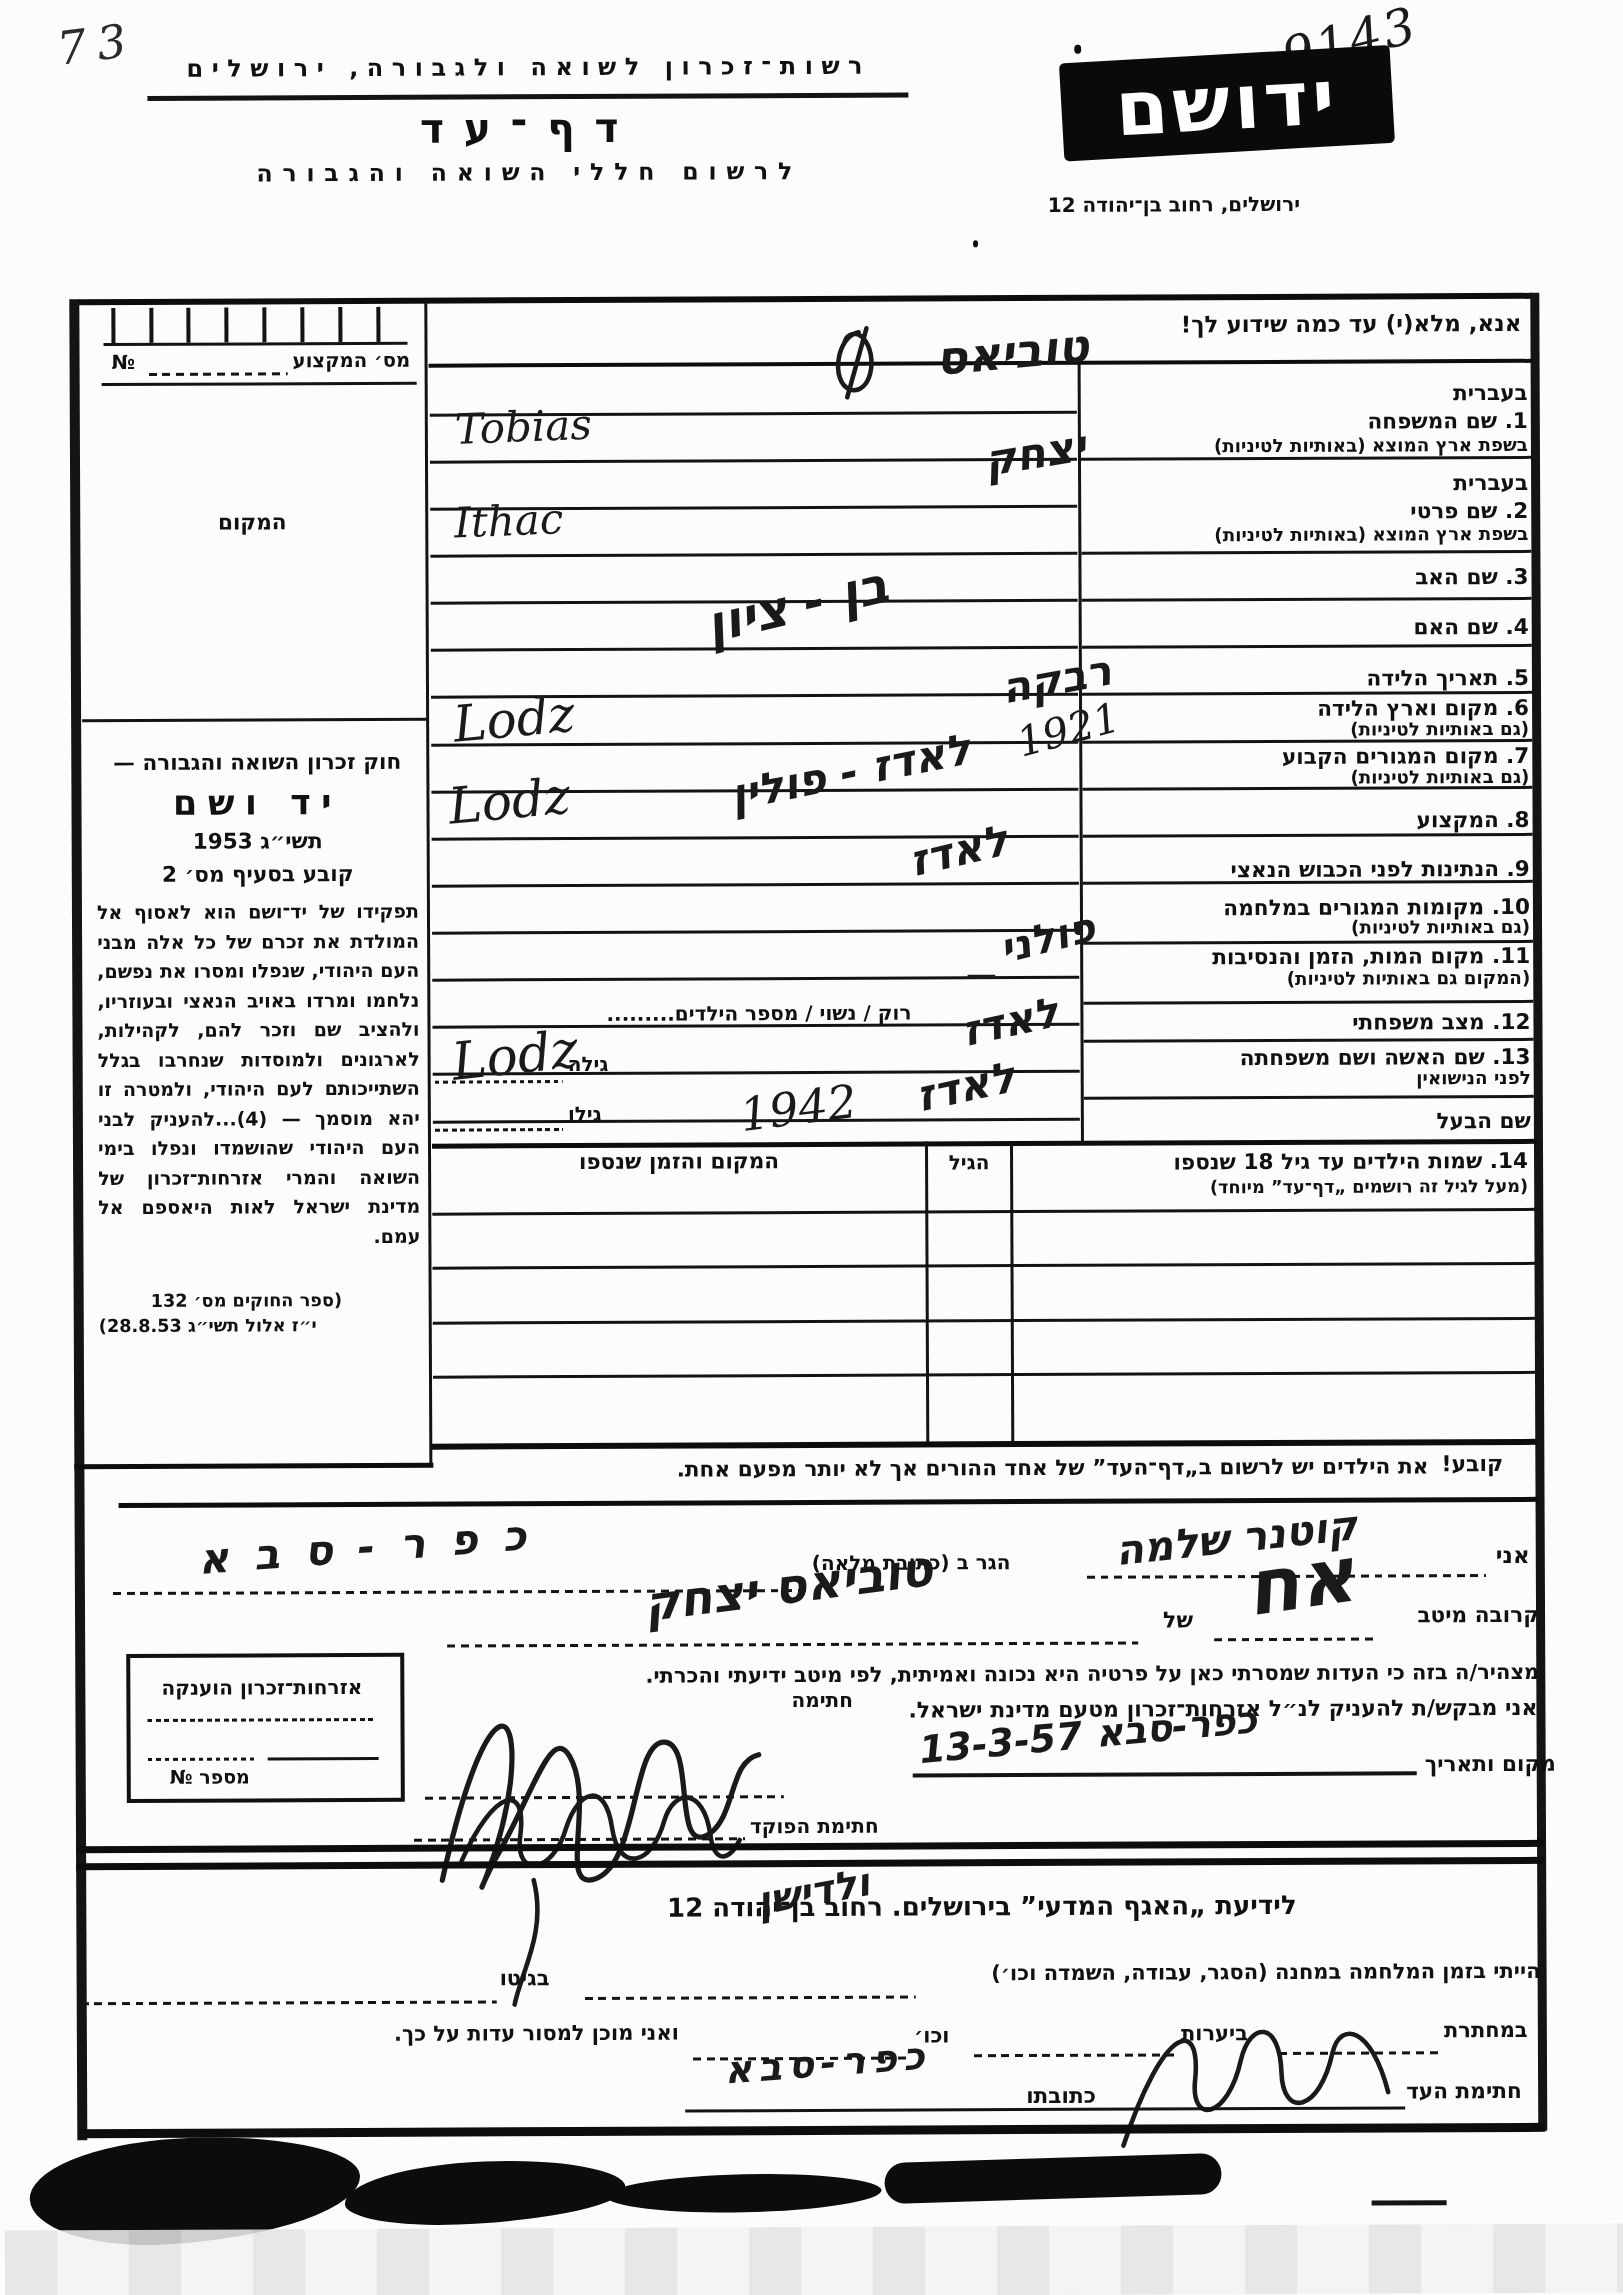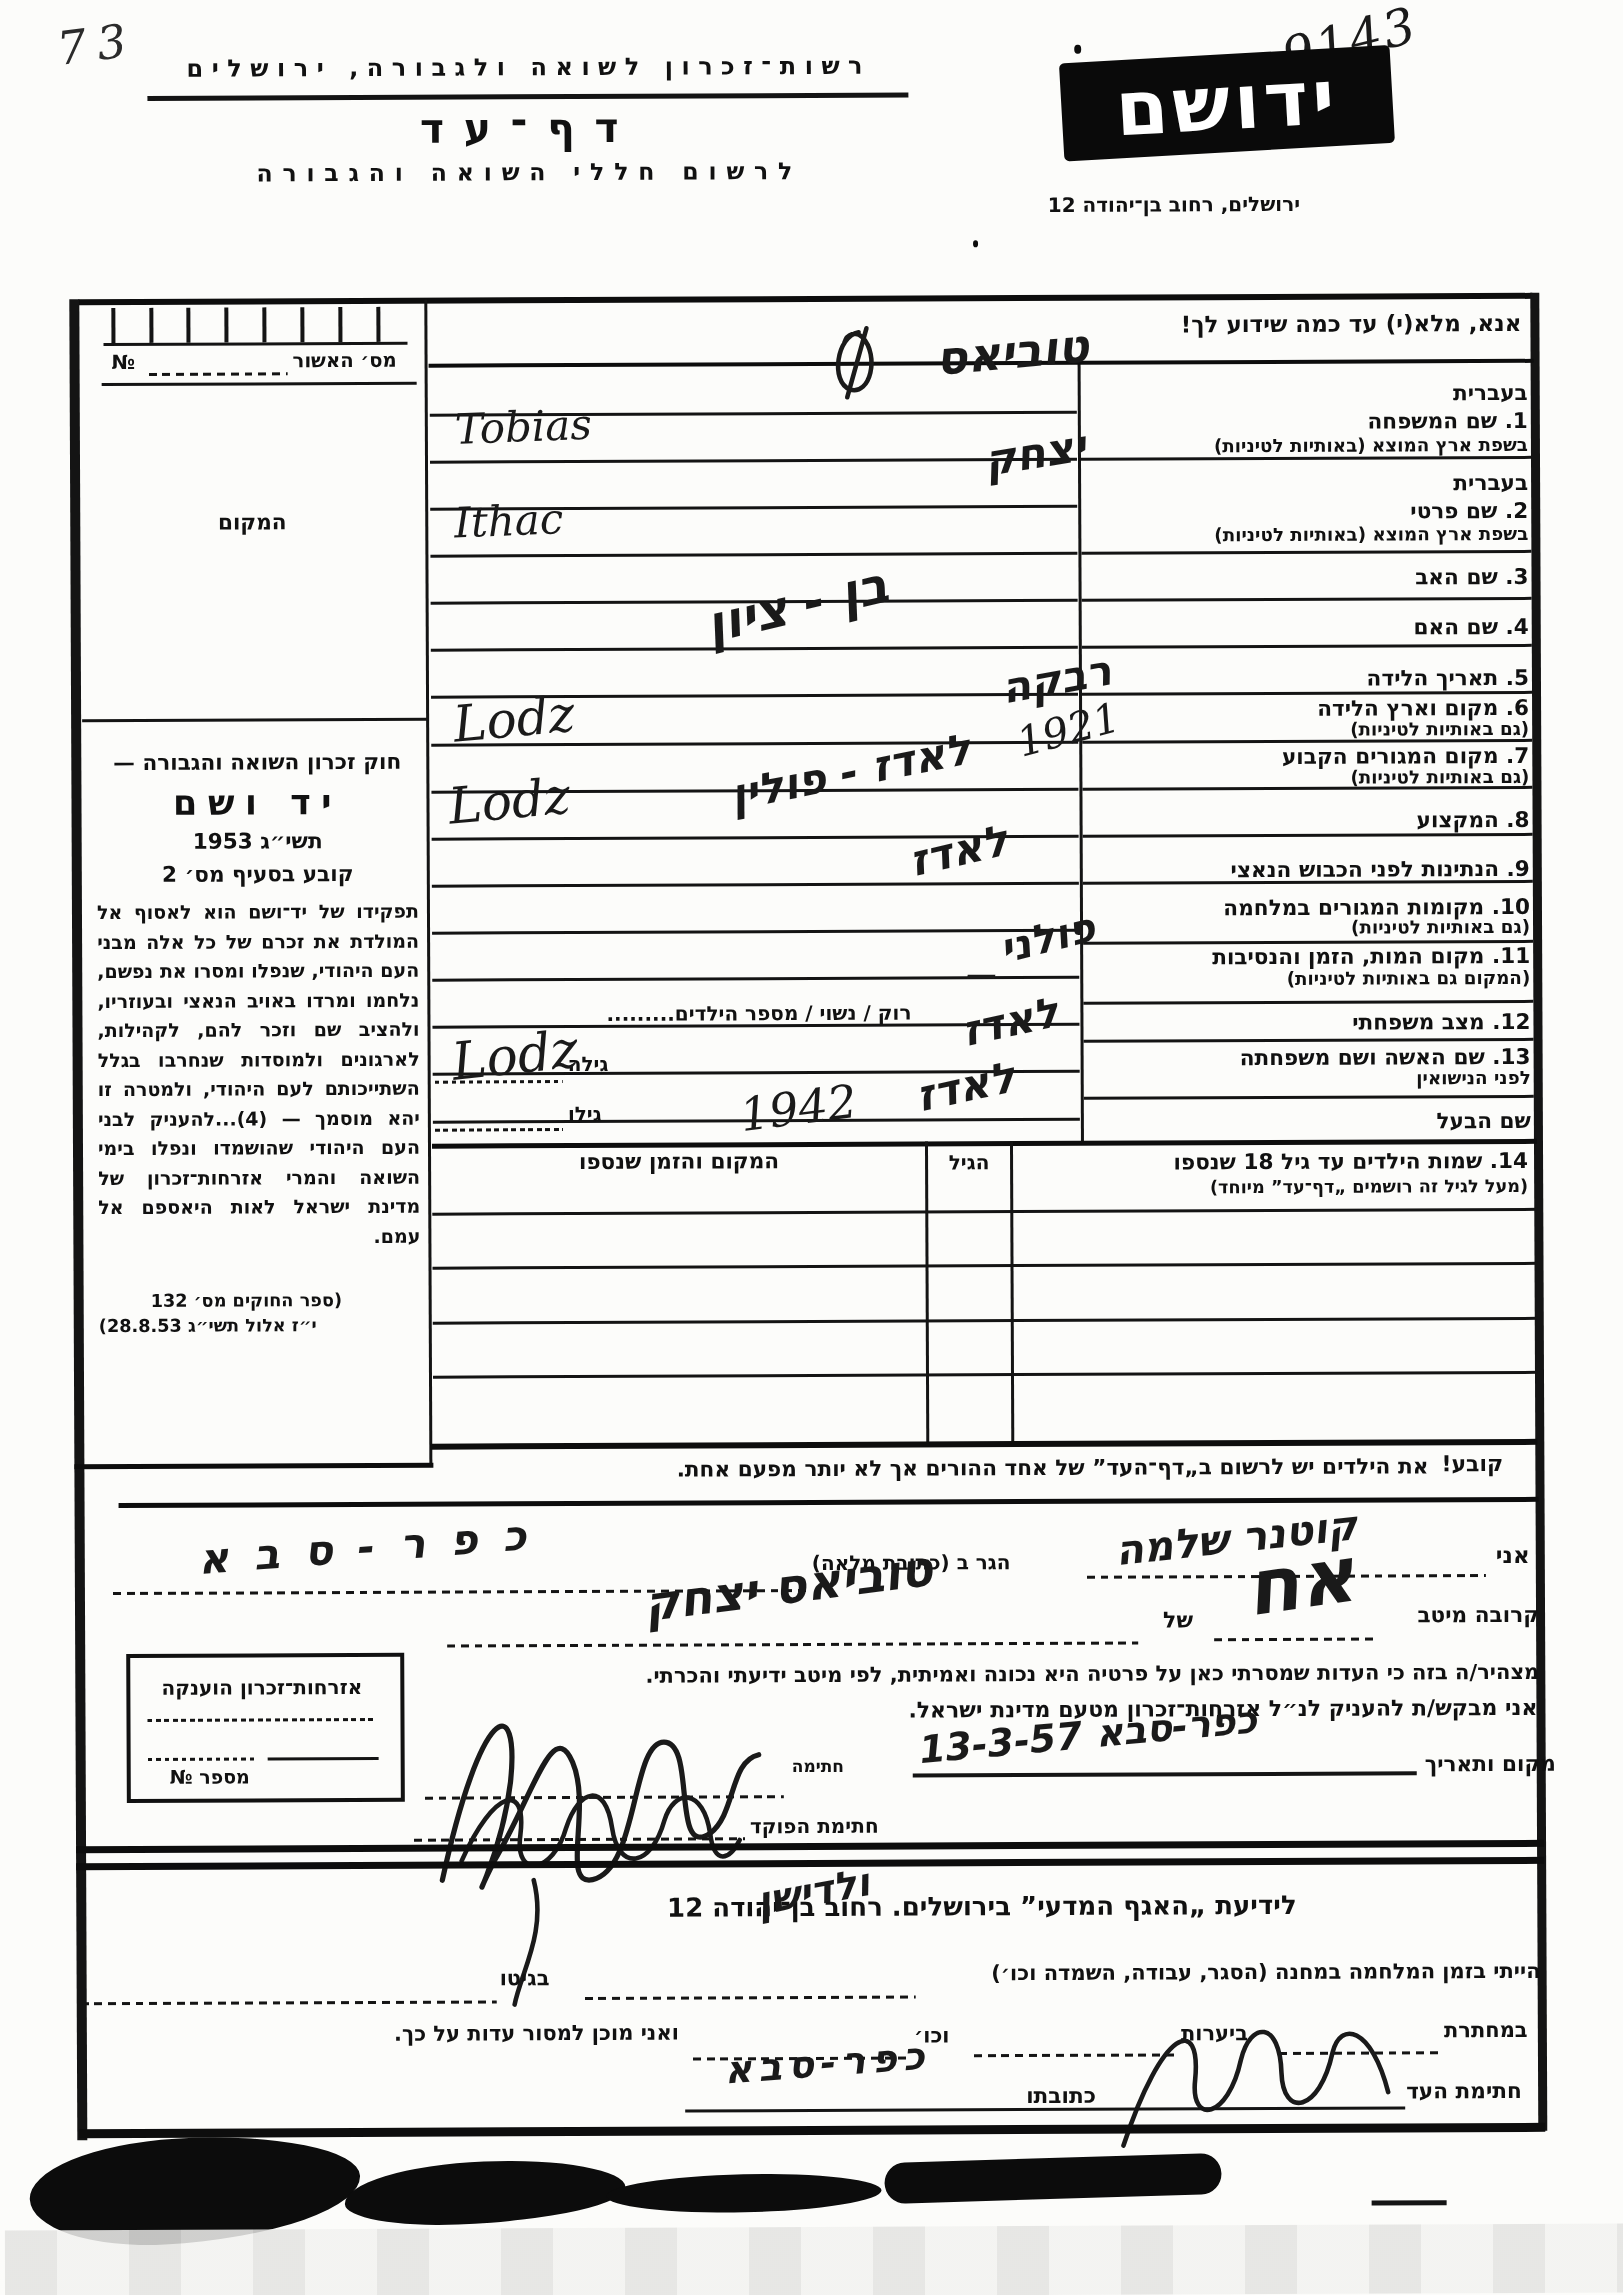--- a/index.html
+++ b/index.html
@@ -56,21 +56,21 @@
   <div class="tick" style="left:153px;"></div>
   <div class="tick" style="left:190px;"></div>
   <div class="tick" style="left:228px;"></div>
   <div class="tick" style="left:266px;"></div>
   <div class="tick" style="left:304px;"></div>
   <div class="tick" style="left:342px;"></div>
   <div class="tick" style="left:380px;"></div>
   <div class="ln" style="left:107px;top:340px;width:304px;"></div>
   <div class="prt" style="left:115px;top:348px;font-size:19.6px;">№</div>
   <div class="dash" style="left:152px;top:370px;width:139px;"></div>
-  <div class="prt" style="left:296px;top:347px;font-size:19.6px;">מס׳ האשור</div>
+  <div class="prt" style="left:296px;top:347px;font-size:19.6px;">מס׳ המקצוע</div>
   <div class="ln" style="left:105px;top:380px;width:315px;"></div>
   <div class="prt ctr" style="left:196px;top:507px;width:118px;font-size:21.6px;">המקום</div>
   <div class="ln" style="left:84px;top:716px;width:346px;"></div>
 
   <div class="prt ctr" style="left:98px;top:747px;width:322px;font-size:21.6px;">חוק זכרון השואה והגבורה —</div>
   <div class="prt ctr" style="left:98px;top:780px;width:322px;font-size:35px;letter-spacing:10.5px;">יד ושם</div>
   <div class="prt ctr" style="left:98px;top:826px;width:322px;font-size:21.6px;">תשי״ג 1953</div>
   <div class="prt ctr" style="left:98px;top:859px;width:322px;font-size:21.6px;">קובע בסעיף מס׳ 2</div>
   <div class="lawbody"><span>תפקידו של יד־ושם הוא לאסוף אל המולדת את זכרם של כל אלה מבני העם היהודי, שנפלו ומסרו את נפשם, נלחמו ומרדו באויב הנאצי ובעוזריו, ולהציב שם וזכר להם, לקהילות, לארגונים ולמוסדות שנחרבו בגלל השתייכותם לעם היהודי, ולמטרה זו יהא מוסמך —</span> <span>(4)...להעניק לבני העם היהודי שהושמדו ונפלו בימי השואה והמרי אזרחות־זכרון של מדינת ישראל לאות היאספם אל עמם.</span></div>
   <div class="prt" style="left:106px;top:1288px;font-size:17.7px;margin-left:44px;">(ספר החוקים מס׳ 132</div>
@@ -168,21 +168,21 @@
   <div class="prt" style="left:1144px;top:1609px;font-size:22px;margin-left:17px;">של</div>
   <div class="hwh" style="left:641px;top:1558px;font-size:48px;transform:rotate(-7deg);">טוביאס יצחק</div>
   <div class="dash" style="left:445px;top:1643px;width:691px;"></div>
 
   <div class="prt" style="left:450px;top:1663px;width:1087px;text-align:right;font-size:21px;">מצהיר/ה בזה כי העדות שמסרתי כאן על פרטיה היא נכונה ואמיתית, לפי מיטב ידיעתי והכרתי.</div>
   <div class="prt" style="left:841px;top:1698px;width:694px;text-align:right;font-size:22px;">אני מבקש/ת להעניק לנ״ל אזרחות־זכרון מטעם מדינת ישראל.</div>
 
   <div class="prt" style="left:1422px;top:1754px;font-size:21.6px;">מקום ותאריך</div>
   <div class="hwh" style="left:916px;top:1714px;font-size:38px;transform:rotate(-5deg);">כפר-סבא 13-3-57</div>
   <div class="ln" style="left:910px;top:1774px;width:504px;height:3.9px;"></div>
-  <div class="prt" style="left:789px;top:1756px;font-size:17px;">חתימה</div>
+  <div class="prt" style="left:789px;top:1688px;font-size:20px;">חתימה</div>
   <div class="dash" style="left:422px;top:1795px;width:359px;"></div>
   <svg class="sg" style="left:419px;top:1663px;" width="367" height="281" viewBox="0 0 560 430">
     <path d="M30 330 C 90 60, 150 40, 135 180 C 120 300, 60 400, 110 300 C 170 200, 200 80, 230 150 C 260 220, 210 340, 260 330 C 330 315, 320 120, 370 120 C 420 120, 380 300, 440 260 C 480 230, 470 150, 515 140" stroke-width="8"></path>
   </svg>
   <div class="prt" style="left:747px;top:1814px;font-size:20px;">חתימת הפוקד</div>
   <div class="dash" style="left:411px;top:1837px;width:331px;"></div>
   <svg class="sg" style="left:452px;top:1761px;" width="301" height="141" viewBox="0 0 460 215">
     <path d="M10 150 C 60 40, 110 30, 100 110 C 90 180, 150 170, 170 100 C 190 40, 230 30, 240 100 C 250 170, 300 160, 320 90 C 335 40, 380 40, 390 110 C 396 160, 420 150, 435 120 M120 180 C 140 260, 100 320, 90 370" stroke-width="7"></path>
   </svg>
 

